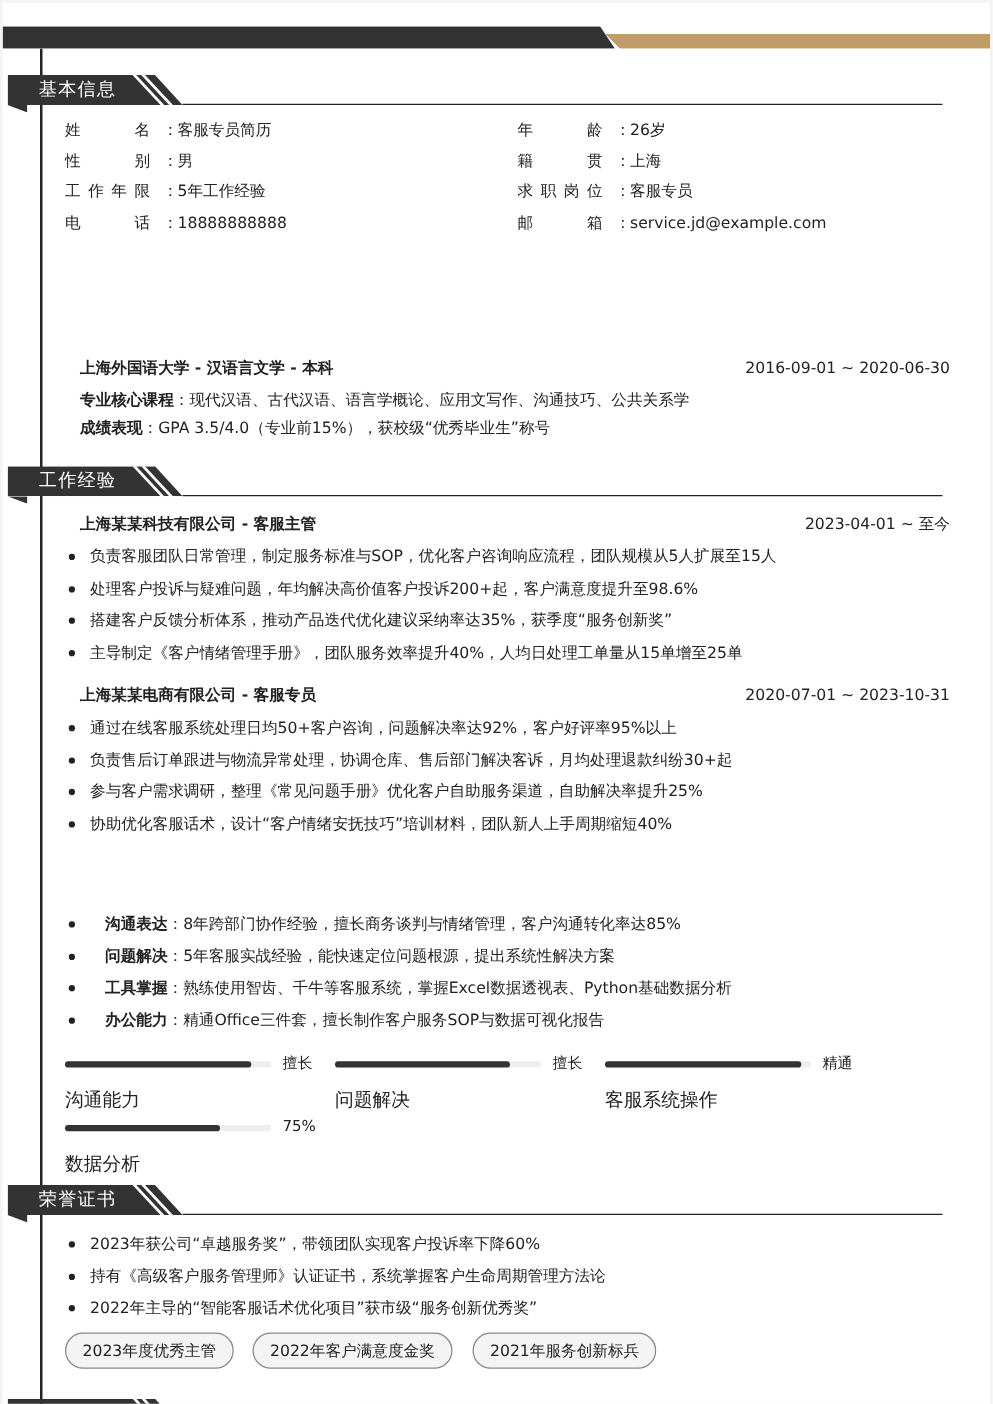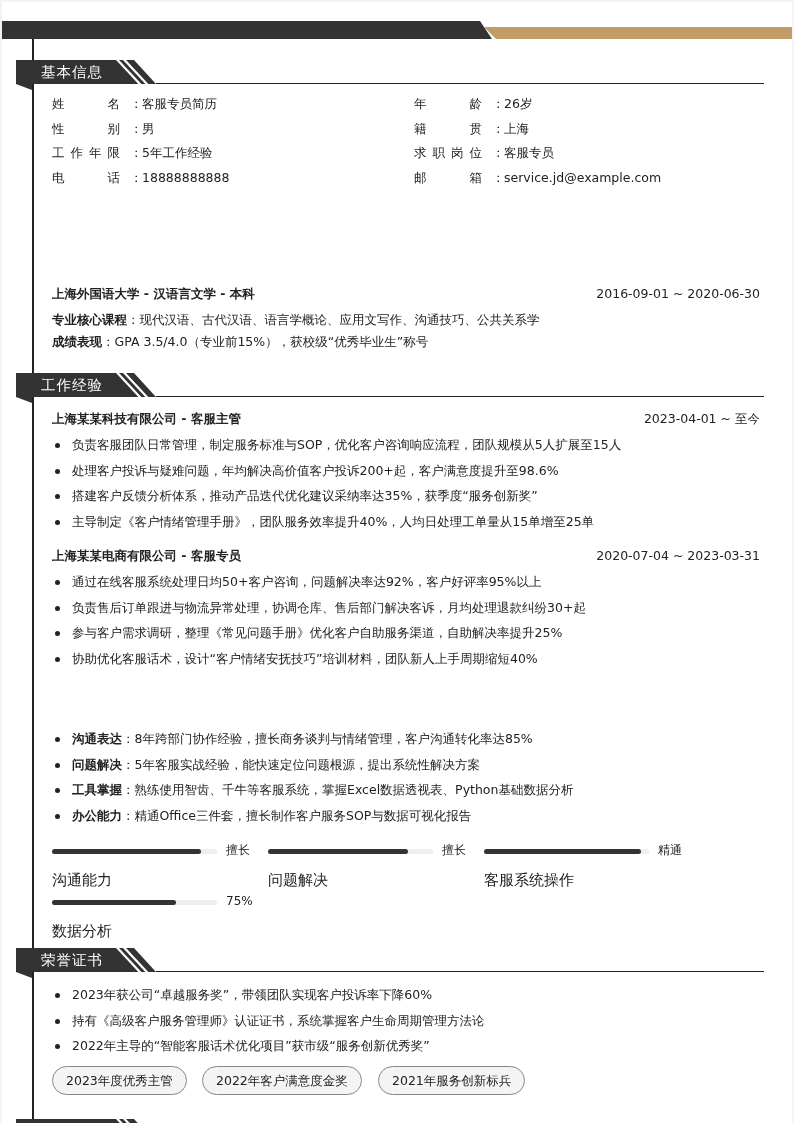--- a/index.html
+++ b/index.html
@@ -8,36 +8,36 @@
   .page { position: absolute; left: 2px; top: 2px; width: 790px; height: 1121px; background: #fff; overflow: hidden; }
 
   
   .topbar-dark { position: absolute; left: 0; top: 19px; width: 490px; height: 18px; background: #333; clip-path: polygon(0 0, 478px 0, 490px 18px, 0 18px); }
   .topbar-gold { position: absolute; left: 482px; top: 25px; width: 308px; height: 12px; background: #c29c66; clip-path: polygon(0 0, 308px 0, 308px 12px, 12px 12px); }
 
   
   .vline { position: absolute; left: 30px; top: 37px; width: 2px; height: 1090px; background: #222; }
 
   
-  .sec { position: absolute; left: 14px; width: 748px; height: 30px; padding-left: 43px; }
+  .sec { position: absolute; left: 4px; width: 748px; height: 30px; padding-left: 43px; }
   .sec .bar { position: absolute; left: 0; top: 0; width: 140px; height: 24px; background: #333;
               clip-path: polygon(0 0, 118px 0, 140px 24px, 0 24px); }
   .sec .stripe { position: absolute; top: 0; width: 3px; height: 24px; background: #fff; transform: skewX(43deg); transform-origin: top left; }
   .sec .title { position: absolute; left: 25px; top: 2px; color: #fff; font-size: 14.5px; letter-spacing: 1px; line-height: 20px; }
   .sec .rule { position: absolute; left: 140px; top: 23px; right: 0; height: 1px; background: #222; }
   .sec .fold { position: absolute; left: 0; top: 24px; width: 16px; height: 6px; background: #333; clip-path: polygon(0 0, 16px 0, 16px 6px); }
 
   
   .info-row { position: absolute; font-size: 12.5px; line-height: 18px; display: flex; }
   .info-row .k { display: flex; justify-content: space-between; width: 70px; }
   .info-row .colon { width: 12px; margin-left: 10px; }
   .info-row .v { margin-left: 0; }
 
   .abs { position: absolute; white-space: nowrap; line-height: 18px; }
-  .bold { font-weight: bold; }
+  .bold { font-weight: bold; margin-left: 12px; }
   .date { right: 32px; text-align: right; }
 
   .bullets { position: absolute; left: 52px; list-style: none; }
   .bullets li { position: relative; padding-left: 20px; line-height: 25.5px; white-space: nowrap; font-size: 12.5px; }
   .bullets li::before { content: ""; position: absolute; left: 3px; top: 11px; width: 5px; height: 5px; border-radius: 50%; background: #222; }
 
   .skill { position: absolute; width: 200px; height: 40px; }
   .skill .track { position: absolute; left: 0; top: 5px; width: 165px; height: 5px; border-radius: 3px; background: #eeeeee; }
   .skill .fill { position: absolute; left: 0; top: 0; height: 5px; border-radius: 3px; background: #333; }
   .skill .level { position: absolute; left: 174px; top: -2px; font-size: 12px; line-height: 16px; }
@@ -154,21 +154,21 @@
   <div class="abs bold" style="left:50px; top:408px;">上海某某科技有限公司 - 客服主管</div>
   <div class="abs date" style="top:408px;">2023-04-01 ~ 至今</div>
   <ul class="bullets" style="top:430px; left:50px;">
     <li>负责客服团队日常管理，制定服务标准与SOP，优化客户咨询响应流程，团队规模从5人扩展至15人</li>
     <li>处理客户投诉与疑难问题，年均解决高价值客户投诉200+起，客户满意度提升至98.6%</li>
     <li>搭建客户反馈分析体系，推动产品迭代优化建议采纳率达35%，获季度“服务创新奖”</li>
     <li>主导制定《客户情绪管理手册》，团队服务效率提升40%，人均日处理工单量从15单增至25单</li>
   </ul>
 
   <div class="abs bold" style="left:50px; top:545px;">上海某某电商有限公司 - 客服专员</div>
-  <div class="abs date" style="top:545px;">2020-07-04 ~ 2023-03-31</div>
+  <div class="abs date" style="top:545px;">2020-07-01 ~ 2023-10-31</div>
   <ul class="bullets" style="top:567px; left:50px;">
     <li>通过在线客服系统处理日均50+客户咨询，问题解决率达92%，客户好评率95%以上</li>
     <li>负责售后订单跟进与物流异常处理，协调仓库、售后部门解决客诉，月均处理退款纠纷30+起</li>
     <li>参与客户需求调研，整理《常见问题手册》优化客户自助服务渠道，自助解决率提升25%</li>
     <li>协助优化客服话术，设计“客户情绪安抚技巧”培训材料，团队新人上手周期缩短40%</li>
   </ul>
 
 
   <ul class="bullets" style="top:724px; left:50px;">
     <li><span class="bold">沟通表达</span><span>：8年跨部门协作经验，擅长商务谈判与情绪管理，客户沟通转化率达85%</span></li>

